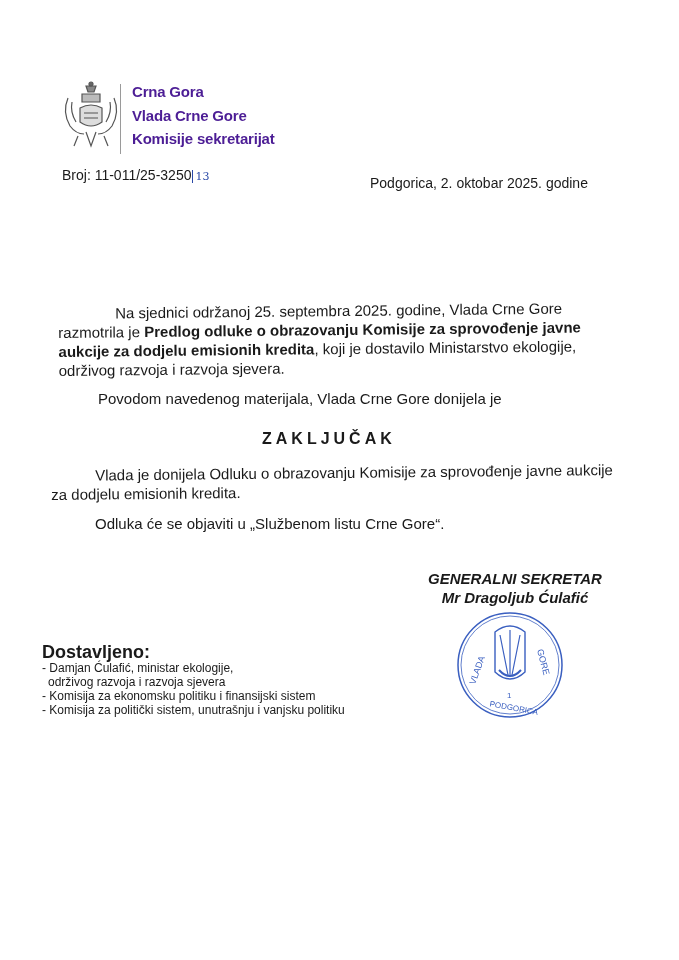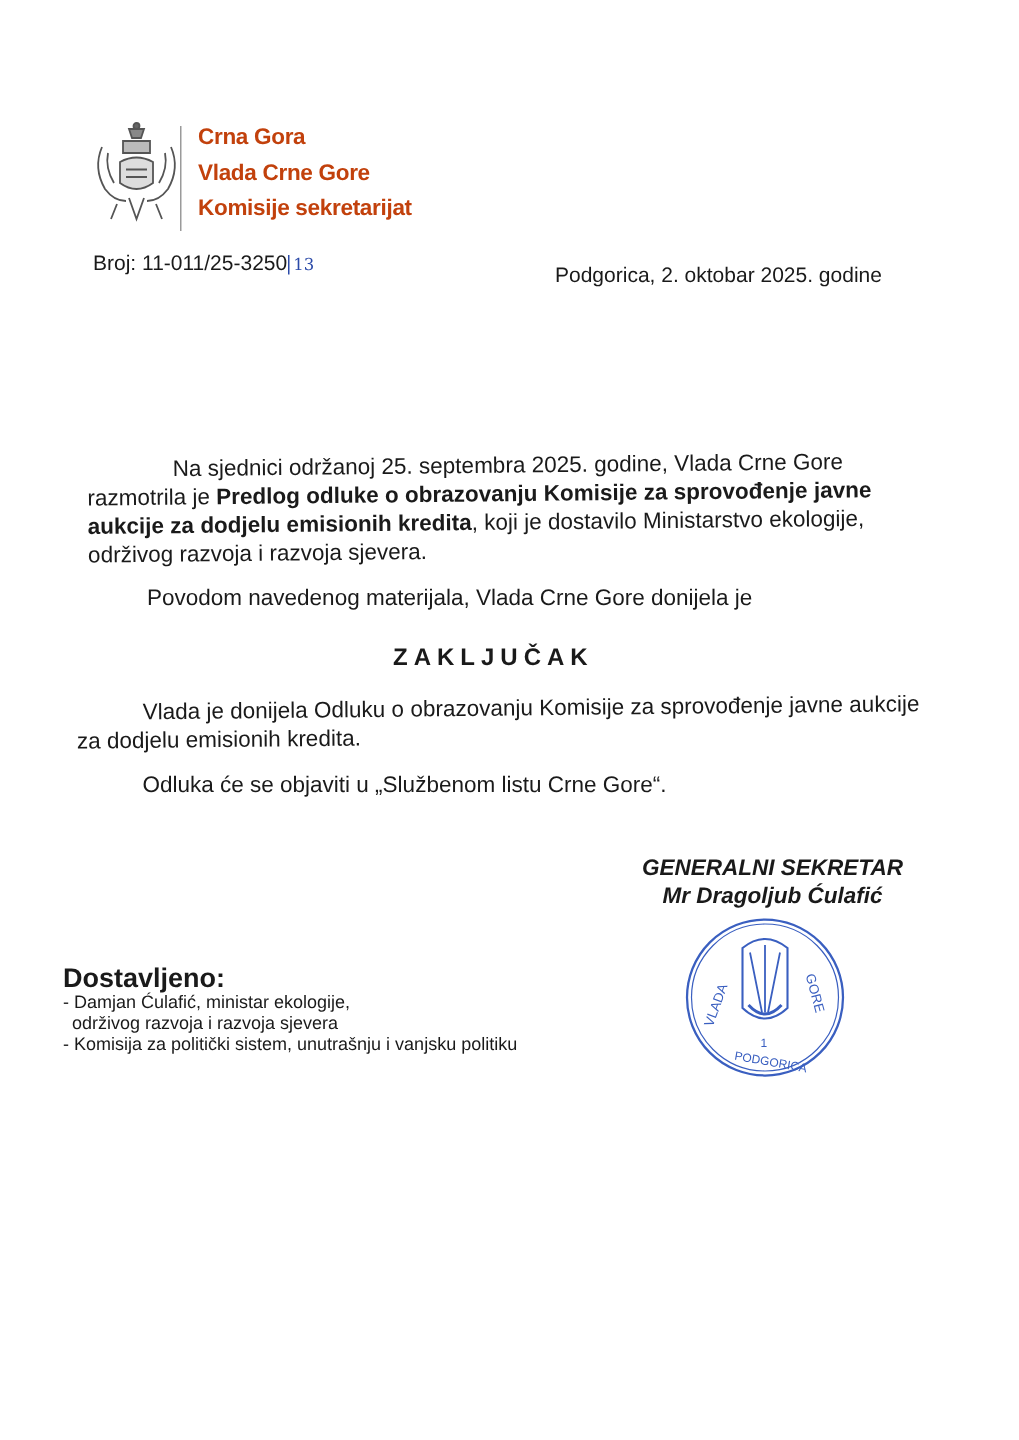--- a/index.html
+++ b/index.html
@@ -3,21 +3,21 @@
 <meta charset="utf-8">
 <style>
   html, body { margin: 0; padding: 0; }
   body {
     width: 679px; height: 960px; background: #ffffff; position: relative;
     font-family: "Liberation Sans", sans-serif; color: #1a1a1a; overflow: hidden;
   }
   .abs { position: absolute; }
   .emblem { left: 60px; top: 80px; width: 62px; height: 74px; }
   .vline { left: 120px; top: 84px; width: 1px; height: 70px; background: #9a9a9a; }
-  .hdr { left: 132px; font-size: 15px; font-weight: bold; color: #c2410c; letter-spacing: -0.2px; }
+  .hdr { left: 132px; font-size: 15px; font-weight: bold; color: #4c1d95; letter-spacing: -0.2px; }
   .hdr.l1 { top: 83px; } .hdr.l2 { top: 107px; } .hdr.l3 { top: 130px; }
   .broj { left: 62px; top: 167px; font-size: 14px; }
   .handnum { font-family: "DejaVu Serif", serif; color: #2b4aa8; font-size: 11px; border-left: 1.5px solid #2b4aa8; padding-left: 2px; margin-left: 1px; }
   .date { left: 370px; top: 175px; font-size: 14px; }
   .para { font-size: 15px; line-height: 19px; }
   .p1 { left: 58px; top: 304px; width: 560px; transform: rotate(-0.6deg); transform-origin: left top; }
   .indent { display: inline-block; width: 57px; }
   .p2 { left: 98px; top: 389px; }
   .title { left: 262px; top: 430px; font-size: 16px; font-weight: bold; letter-spacing: 4px; }
   .p3 { left: 51px; top: 466px; width: 580px; transform: rotate(-0.6deg); transform-origin: left top; }
@@ -87,14 +87,15 @@
       <text x="52" y="88" font-size="8">1</text>
       <text x="34" y="100" font-size="8" transform="rotate(10 55 100)">PODGORICA</text>
     </g>
   </svg>
 </div>
 
 <div class="abs dost">
   <b>Dostavljeno:</b>
   <div>- Damjan Ćulafić, ministar ekologije,</div>
   <div style="padding-left:6px">  održivog razvoja i razvoja sjevera</div>
+  <div>- Komisija za ekonomsku politiku i finansijski sistem</div>
   <div>- Komisija za politički sistem, unutrašnju i vanjsku politiku</div>
 </div>
 
 </body></html>

